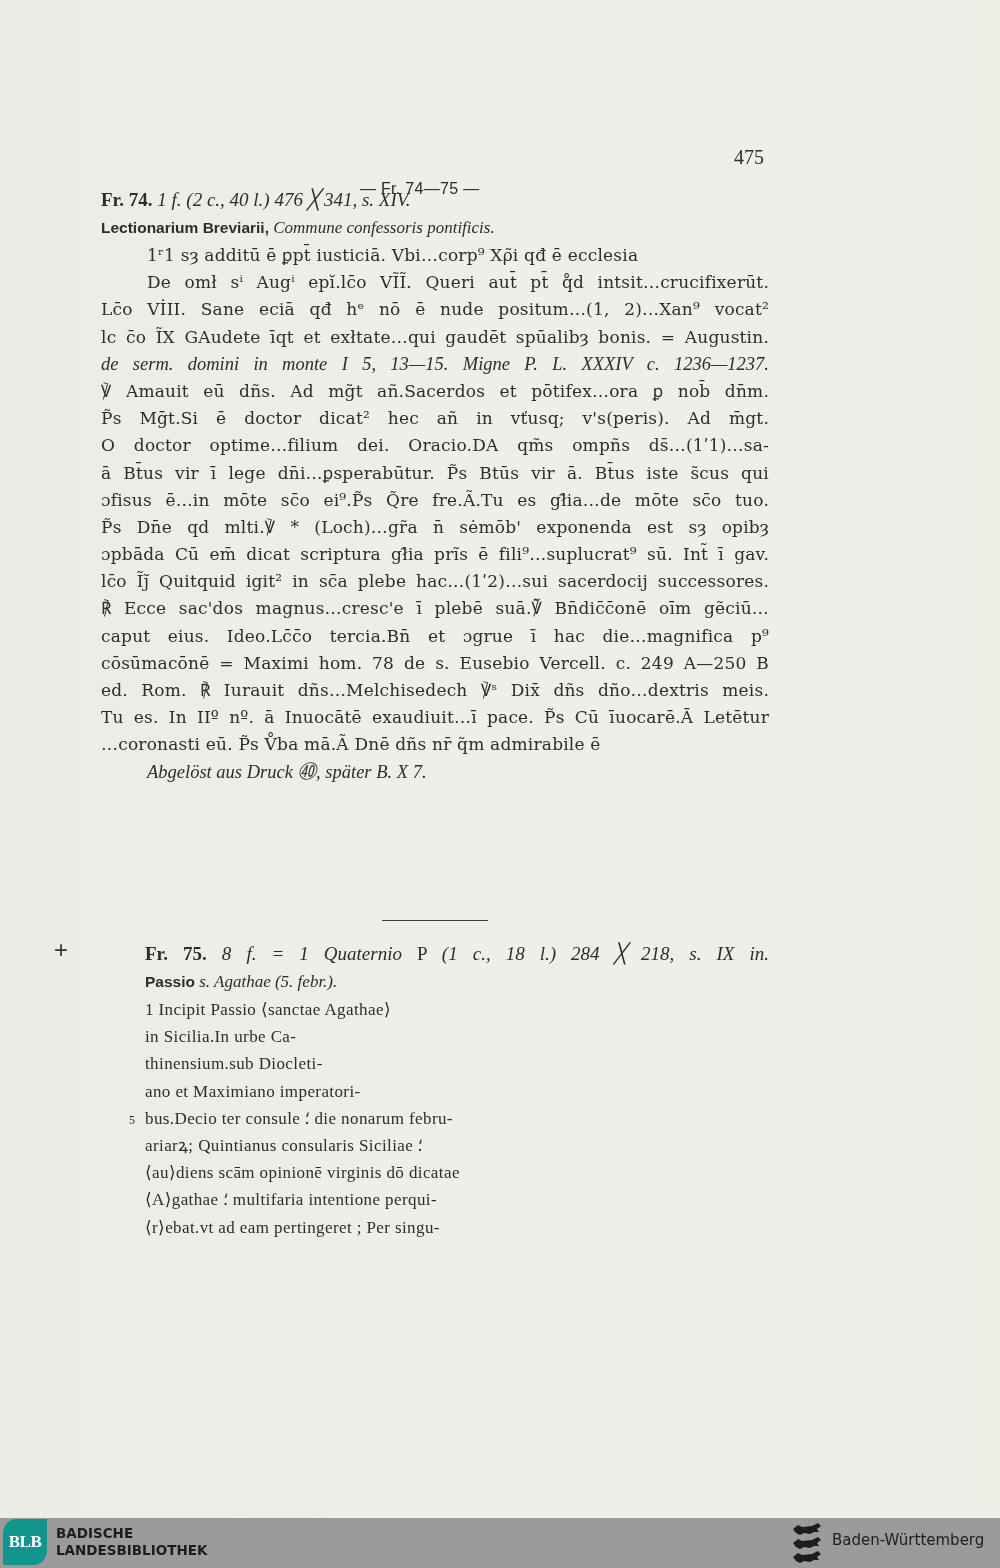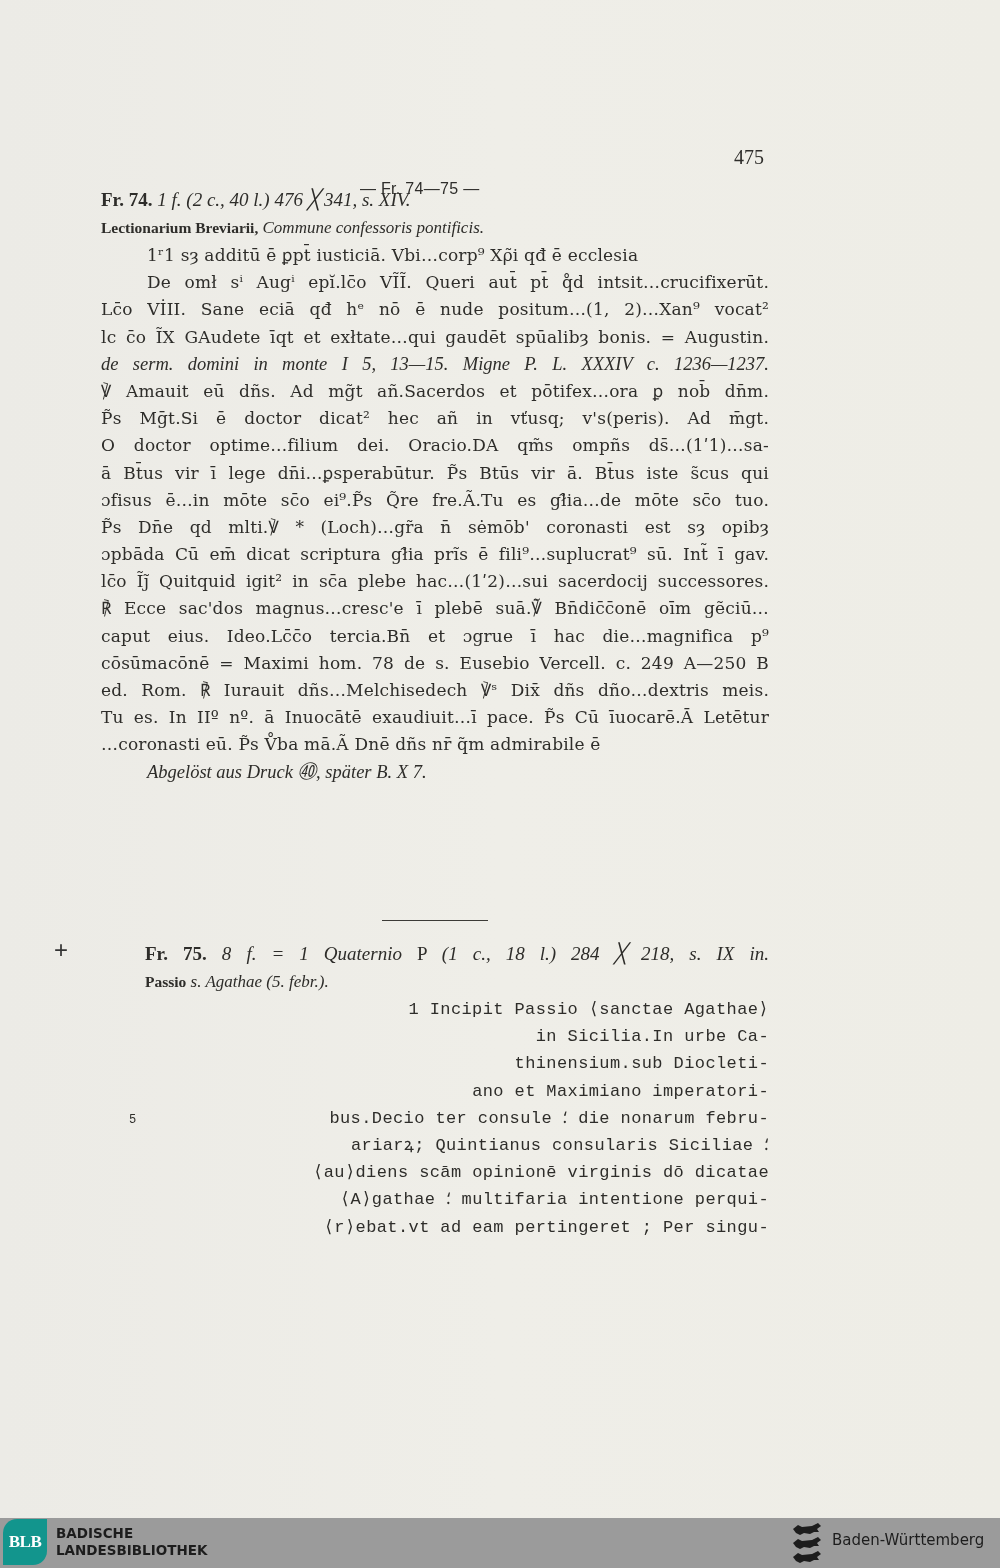--- a/index.html
+++ b/index.html
@@ -26,29 +26,29 @@
     font-size: 18.5px; line-height: 27.2px; height: 27.2px; white-space: nowrap;
     text-align: justify; text-align-last: justify; overflow: visible;
   }
   .line.indent { padding-left: 46px; }
   .line.last { text-align-last: left; }
   .mono { font-family: "DejaVu Serif", serif; font-size: 17px; letter-spacing: 0.2px; }
   .it { font-style: italic; }
   .heading { font-size: 19px; line-height: 28px; height: 28px; white-space: nowrap; }
   .heading .fr { font-weight: bold; }
   .subhead { font-size: 17px; line-height: 28px; height: 28px; white-space: nowrap; }
-  .subhead .bold { font-weight: bold; font-family: Liberation Serif, serif; font-size: 15.5px; margin-top: 36px; }
+  .subhead .bold { font-weight: bold; font-family: Liberation Sans, sans-serif; font-size: 15.5px; margin-top: 36px; }
   .divider {
     position: absolute; left: 382px; top: 920px; width: 106px; height: 1px; background: #3c3b37;
   }
   .margin-plus {
     position: absolute; left: 54px; top: 936px; font-size: 24px; font-family: "Liberation Sans", sans-serif; color: #333;
   }
   .fr75 { position: absolute; left: 145px; width: 624px; font-family: "Liberation Serif", serif; }
-  .tline { font-family: Liberation Mono, monospace; font-size: 17px; line-height: 27.2px; height: 27.2px; white-space: nowrap; letter-spacing: 0.4px; position: relative; text-align: right; }
+  .tline { font-family: Liberation Serif, serif; font-size: 17px; line-height: 27.2px; height: 27.2px; white-space: nowrap; letter-spacing: 0.4px; position: relative; }
   .lineno { position: absolute; left: -16px; top: 2px; font-size: 12px; }
   .footer {
     position: absolute; left: 0; top: 1518px; width: 1000px; height: 50px; background: #9b9b9b;
   }
   .blb-logo {
     position: absolute; left: 3px; top: 1px; width: 44px; height: 46px;
     background: #12958d; border-radius: 14px 0 14px 0;
     color: #fff; font-family: Liberation Serif, serif; font-weight: bold; font-size: 17px;
     display: flex; align-items: center; justify-content: center; letter-spacing: -0.5px;
   }
@@ -82,21 +82,21 @@
     <div class="line indent mono" style="text-align-last:left;">1ʳ1 sȝ additū ē ꝑpt̄ iusticiā. Vbi…corp⁹ Xρ̃i qđ ē ecclesia</div>
     <div class="line indent mono">De omł sⁱ Augⁱ epĭ.lc̄o VĨĨ. Queri aut̄ pt̄ q̊d intsit…crucifixerūt.</div>
     <div class="line mono">Lc̄o VİII. Sane eciā qđ hᵉ nō ē nude positum…(1, 2)…Xan⁹ vocat²</div>
     <div class="line mono">lc c̄o ĨX GAudete īqt et exłtate…qui gaudēt spūalibȝ bonis. = Augustin.</div>
     <div class="line it">de serm. domini in monte I 5, 13—15. Migne P. L. XXXIV c. 1236—1237.</div>
     <div class="line mono">℣ Amauit eū dñs. Ad mg̃t añ.Sacerdos et pōtifex…ora ꝑ nob̄ dn̄m.</div>
     <div class="line mono">P̃s Mḡt.Si ē doctor dicat² hec añ in vťusq; v's(peris). Ad m̄gt.</div>
     <div class="line mono">O doctor optime…filium dei. Oracio.DA qm̃s ompñs ds̄…(1ʹ1)…sa-</div>
     <div class="line mono">ā Bt̄us vir ī lege dn̄i…ꝑsperabūtur. P̃s Btūs vir ā. Bt̄us iste s̃cus qui</div>
     <div class="line mono">ɔfisus ē…in mōte sc̄o ei⁹.P̃s Q̃re fre.Ã.Tu es gł̃ia…de mōte sc̄o tuo.</div>
-    <div class="line mono">P̃s Dn̄e qd mlti.℣ * (Loch)…gr̃a n̄ sėmōb' coronasti est sȝ opibȝ</div>
+    <div class="line mono">P̃s Dn̄e qd mlti.℣ * (Loch)…gr̃a n̄ sėmōb' exponenda est sȝ opibȝ</div>
     <div class="line mono">ɔpbāda Cū em̄ dicat scriptura gł̃ia prı̃s ē fili⁹…suplucrat⁹ sū. Int̃ ī gav.</div>
     <div class="line mono">lc̄o Ĩȷ̃ Quitquid igit² in sc̄a plebe hac…(1ʹ2)…sui sacerdocij successores.</div>
     <div class="line mono">℟ Ecce sac'dos magnus…cresc'e ī plebē suā.℣̃ Bn̄dic̄c̄onē oīm gẽciū…</div>
     <div class="line mono">caput eius. Ideo.Lc̄c̄o tercia.Bn̄ et ɔgrue ī hac die…magnifica p⁹</div>
     <div class="line mono">cōsūmacōnē = Maximi hom. 78 de s. Eusebio Vercell. c. 249 A—250 B</div>
     <div class="line mono">ed. Rom. ℟ Iurauit dñs…Melchisedech ℣ˢ Dix̄ dñs dño…dextris meis.</div>
     <div class="line mono">Tu es. In IIº nº. ā Inuocātē exaudiuit…ī pace. P̃s Cū īuocarē.Ā Letētur</div>
     <div class="line mono last">…coronasti eū. P̃s V̊ba mā.Ã Dnē dñs nr̄ q̃m admirabile ē</div>
     <div class="line indent it last">Abgelöst aus Druck ㊵, später B. X 7.</div>
   </div>

